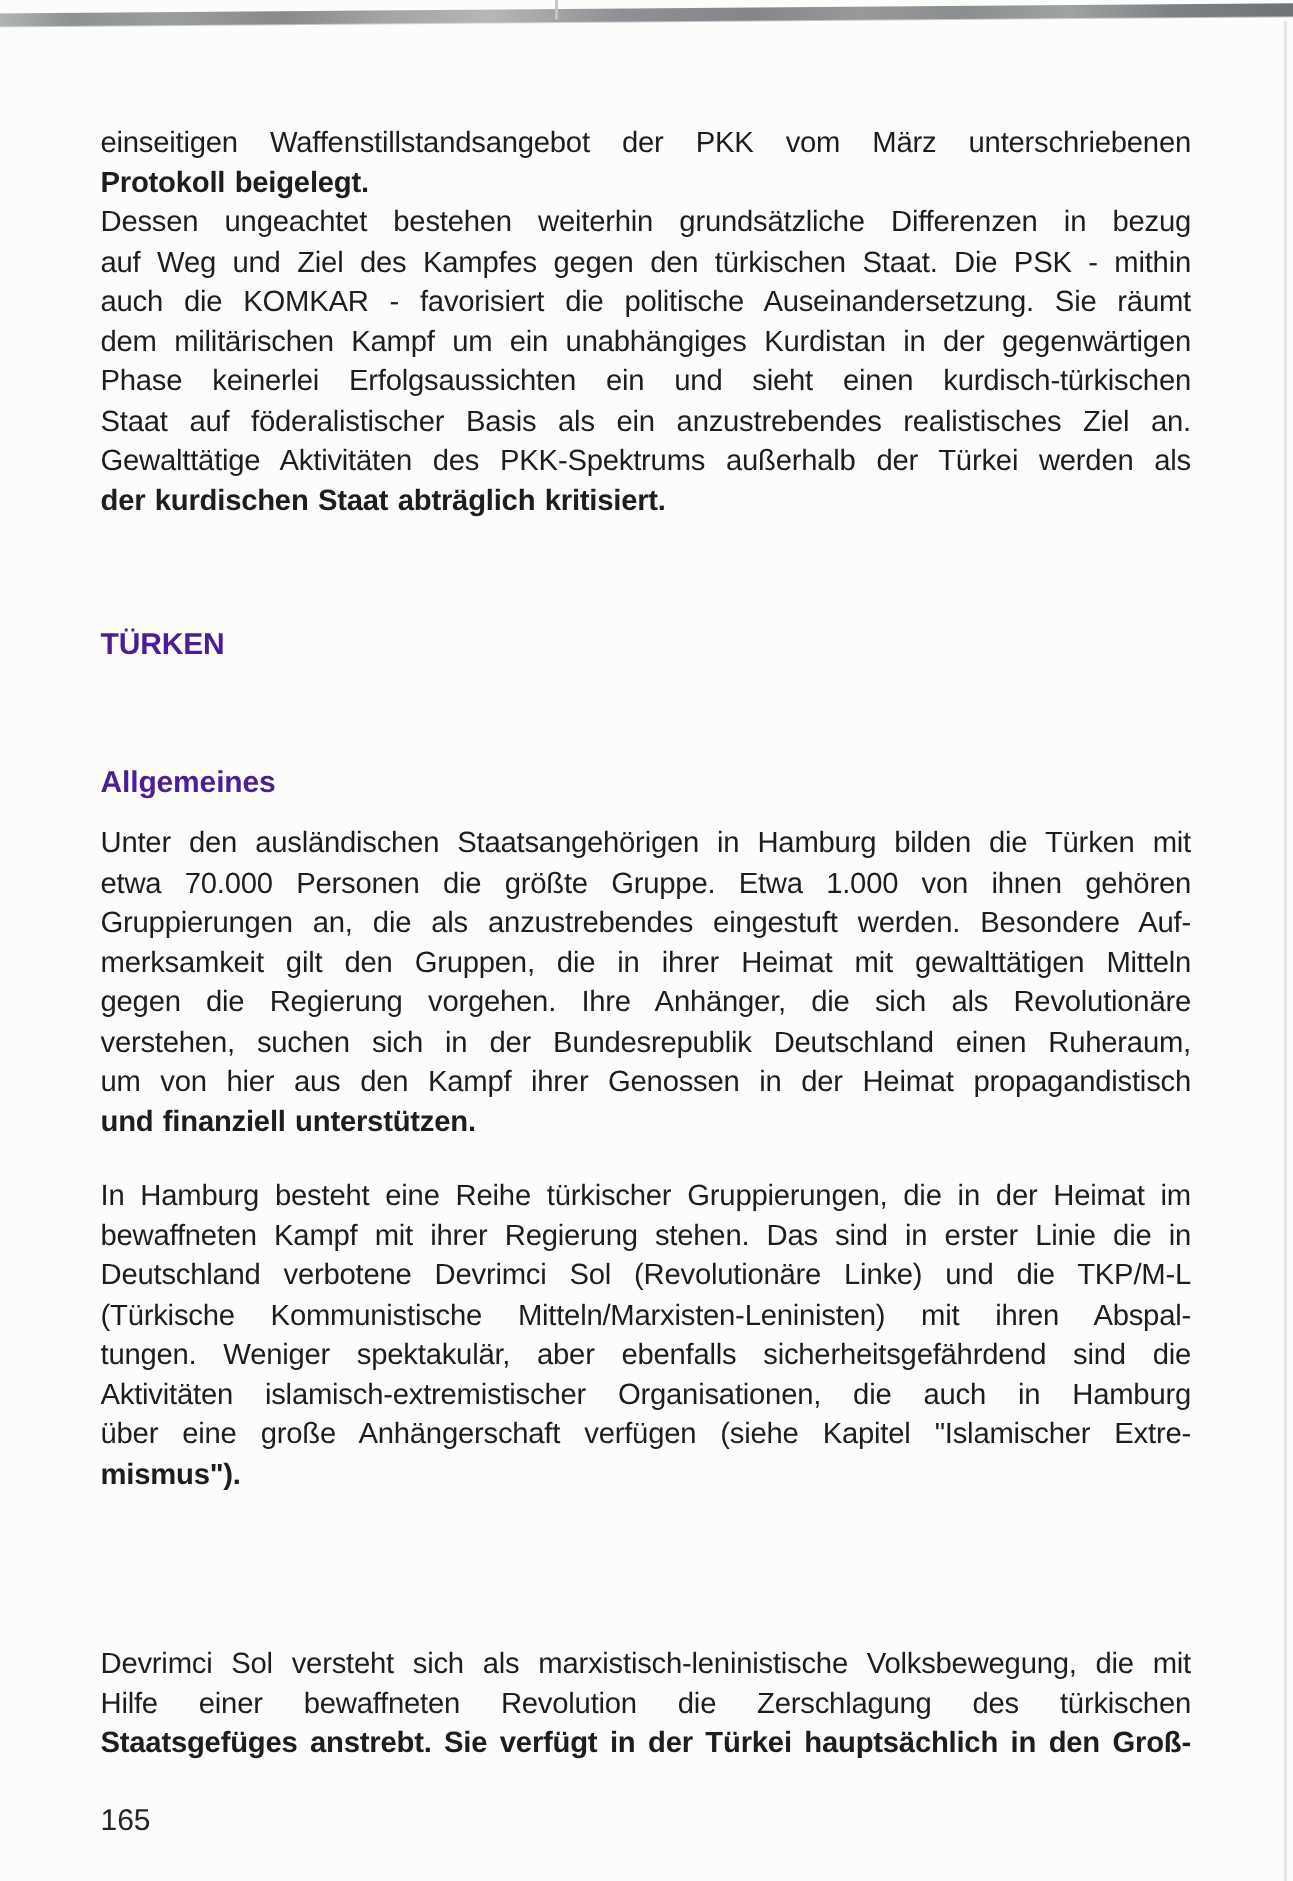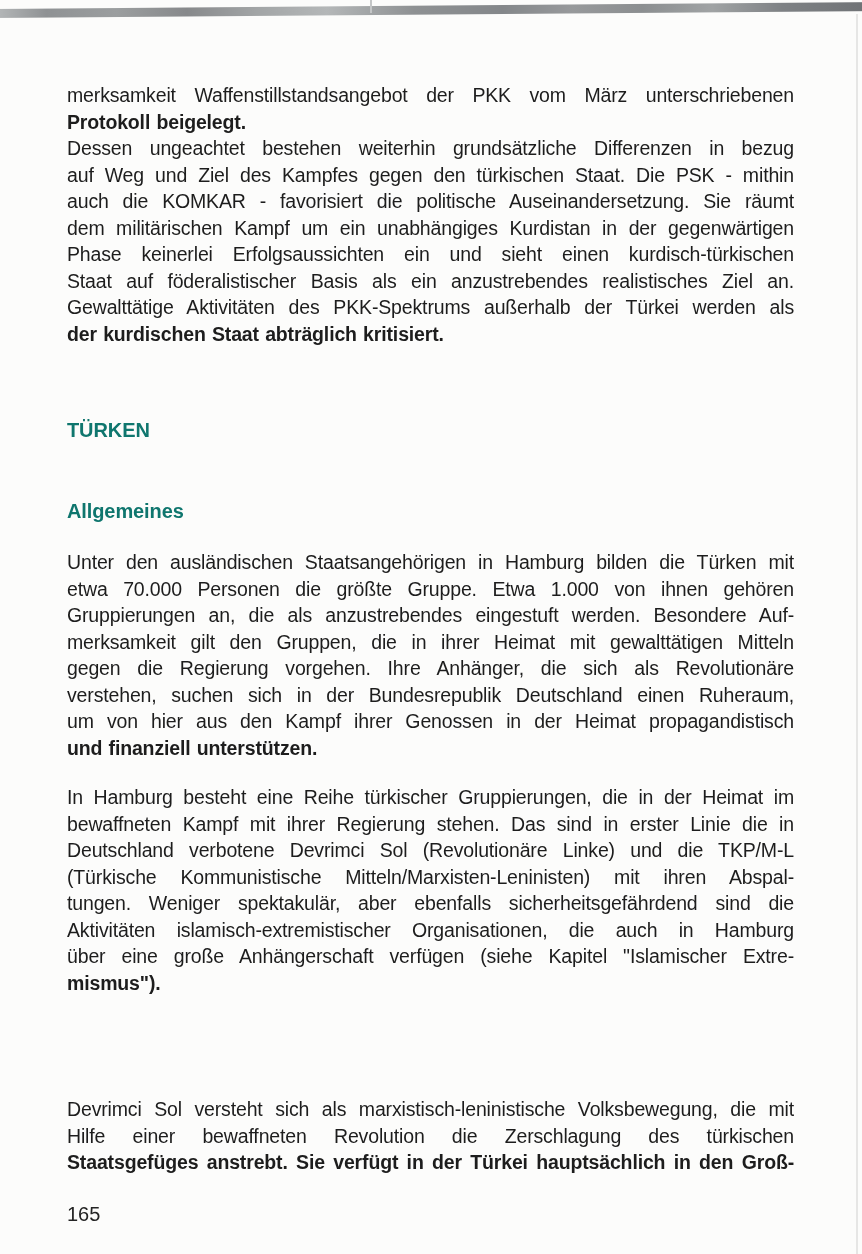--- a/index.html
+++ b/index.html
@@ -39,54 +39,54 @@
   .para { font-size: 19.5px; line-height: 26.5px; letter-spacing: -0.15px; word-spacing: 1px; }
   .para .line {
     height: 26.5px; overflow: hidden;
     text-align: justify; text-align-last: justify;
   }
   .para .line:last-child { text-align-last: left; font-weight: bold; }
   .para.cont .line:last-child { text-align-last: justify; }
 
   .heading {
     font-size: 20px; font-weight: bold; letter-spacing: -0.1px;
-    color: #0f766e;
+    color: #4c1d95;
   }
   .pagenum {
     font-size: 20px; text-align: left; color: #242424;
   }
 </style>
 </head>
 <body>
 
 <div class="page">
 
   <div class="scan-strip"></div>
   <div class="scan-tick"></div>
   <div class="scan-edge"></div>
 
   <div class="para" style="top:82px">
-      <div class="line">merksamkeit Waffenstillstandsangebot der PKK vom März unterschriebenen</div>
+      <div class="line">einseitigen Waffenstillstandsangebot der PKK vom März unterschriebenen</div>
       <div class="line">Protokoll beigelegt.</div>
     </div>
 
   <div class="para" style="top:135px">
       <div class="line">Dessen ungeachtet bestehen weiterhin grundsätzliche Differenzen in bezug</div>
       <div class="line">auf Weg und Ziel des Kampfes gegen den türkischen Staat. Die PSK - mithin</div>
       <div class="line">auch die KOMKAR - favorisiert die politische Auseinandersetzung. Sie räumt</div>
       <div class="line">dem militärischen Kampf um ein unabhängiges Kurdistan in der gegenwärtigen</div>
       <div class="line">Phase keinerlei Erfolgsaussichten ein und sieht einen kurdisch-türkischen</div>
       <div class="line">Staat auf föderalistischer Basis als ein anzustrebendes realistisches Ziel an.</div>
       <div class="line">Gewalttätige Aktivitäten des PKK-Spektrums außerhalb der Türkei werden als</div>
       <div class="line">der kurdischen Staat abträglich kritisiert.</div>
     </div>
 
   <div class="heading" style="top:419px">TÜRKEN</div>
 
-  <div class="heading" style="top:500px">Allgemeines</div>
+  <div class="heading" style="top:511px">Allgemeines</div>
 
   <div class="para" style="top:549px">
       <div class="line">Unter den ausländischen Staatsangehörigen in Hamburg bilden die Türken mit</div>
       <div class="line">etwa 70.000 Personen die größte Gruppe. Etwa 1.000 von ihnen gehören</div>
       <div class="line">Gruppierungen an, die als anzustrebendes eingestuft werden. Besondere Auf-</div>
       <div class="line">merksamkeit gilt den Gruppen, die in ihrer Heimat mit gewalttätigen Mitteln</div>
       <div class="line">gegen die Regierung vorgehen. Ihre Anhänger, die sich als Revolutionäre</div>
       <div class="line">verstehen, suchen sich in der Bundesrepublik Deutschland einen Ruheraum,</div>
       <div class="line">um von hier aus den Kampf ihrer Genossen in der Heimat propagandistisch</div>
       <div class="line">und finanziell unterstützen.</div>

